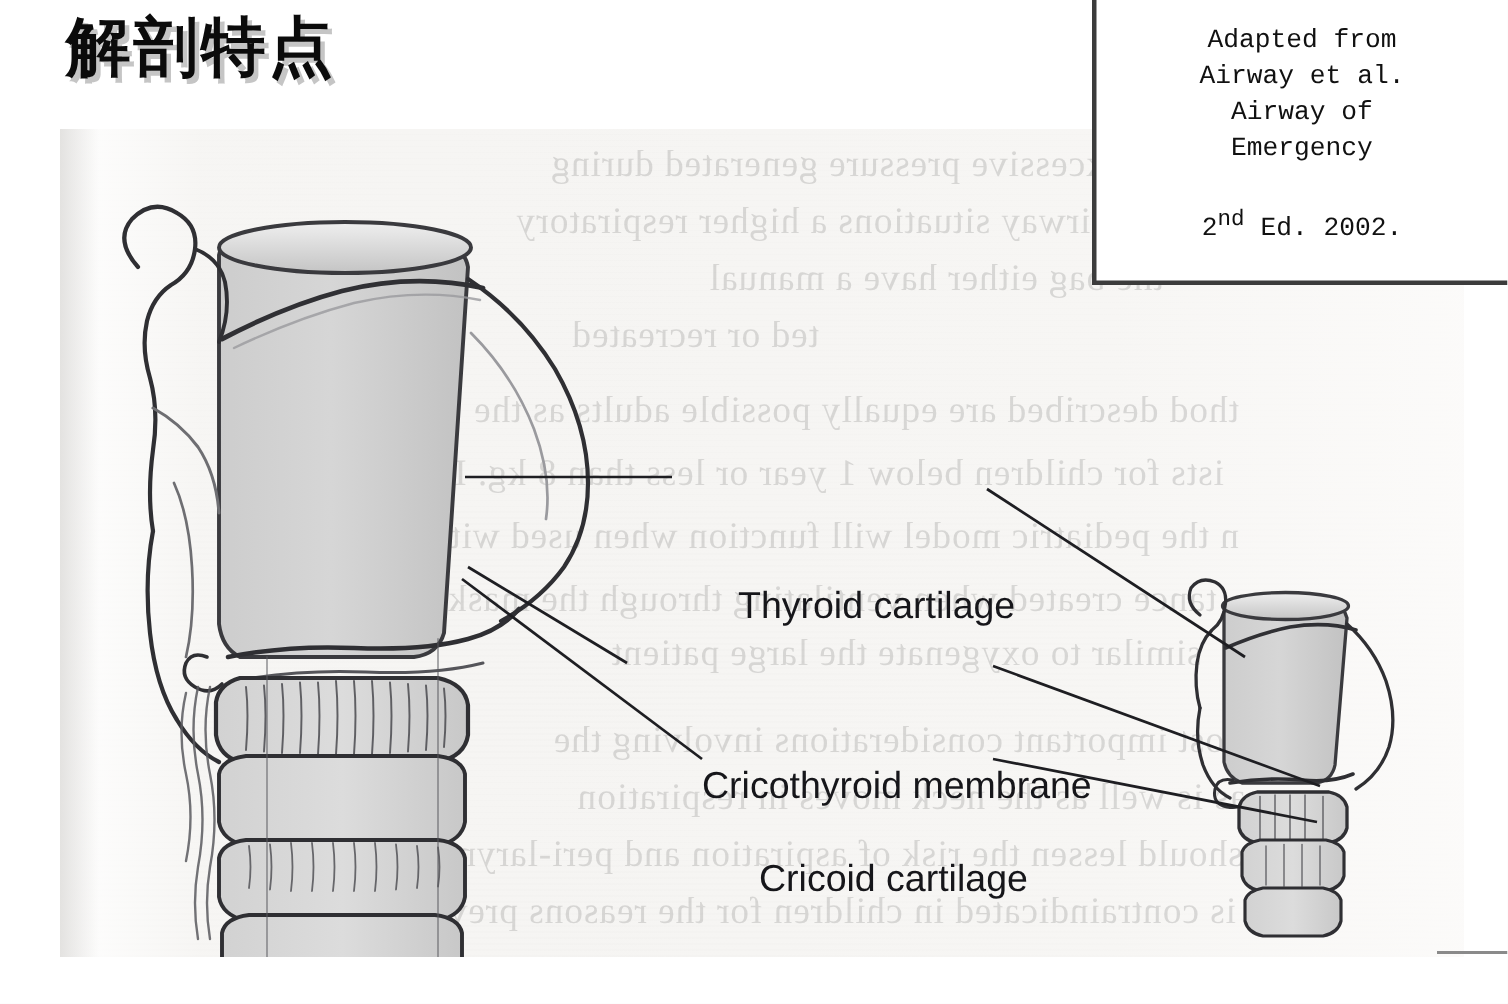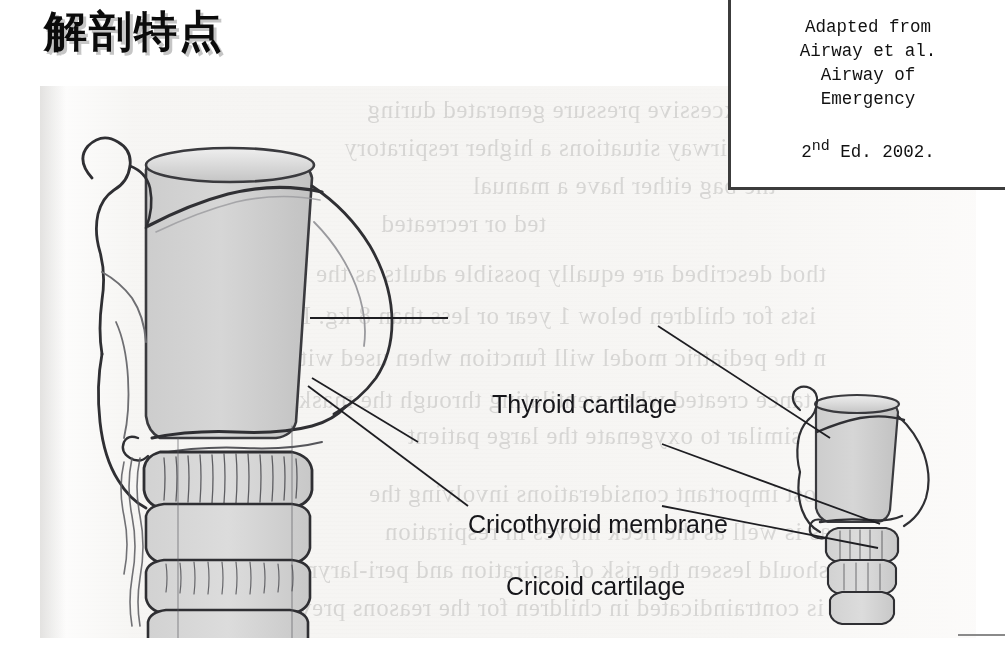--- a/index.html
+++ b/index.html
@@ -20,21 +20,21 @@
     position: absolute;
     inset: 0;
     background: #ffffff;
   }
 
   
   #slide-title {
     position: absolute;
     left: 44px;
     top: 6px;
-    font-family: Liberation Serif, serif;
+    font-family: Liberation Sans, sans-serif;
     font-weight: 700;
     font-size: 43px;
     line-height: 52px;
     letter-spacing: 2px;
     color: #0b0b0b;
     text-shadow: 3px 3px 0 rgba(150,150,150,0.55);
     white-space: nowrap;
     z-index: 40;
   }
 

